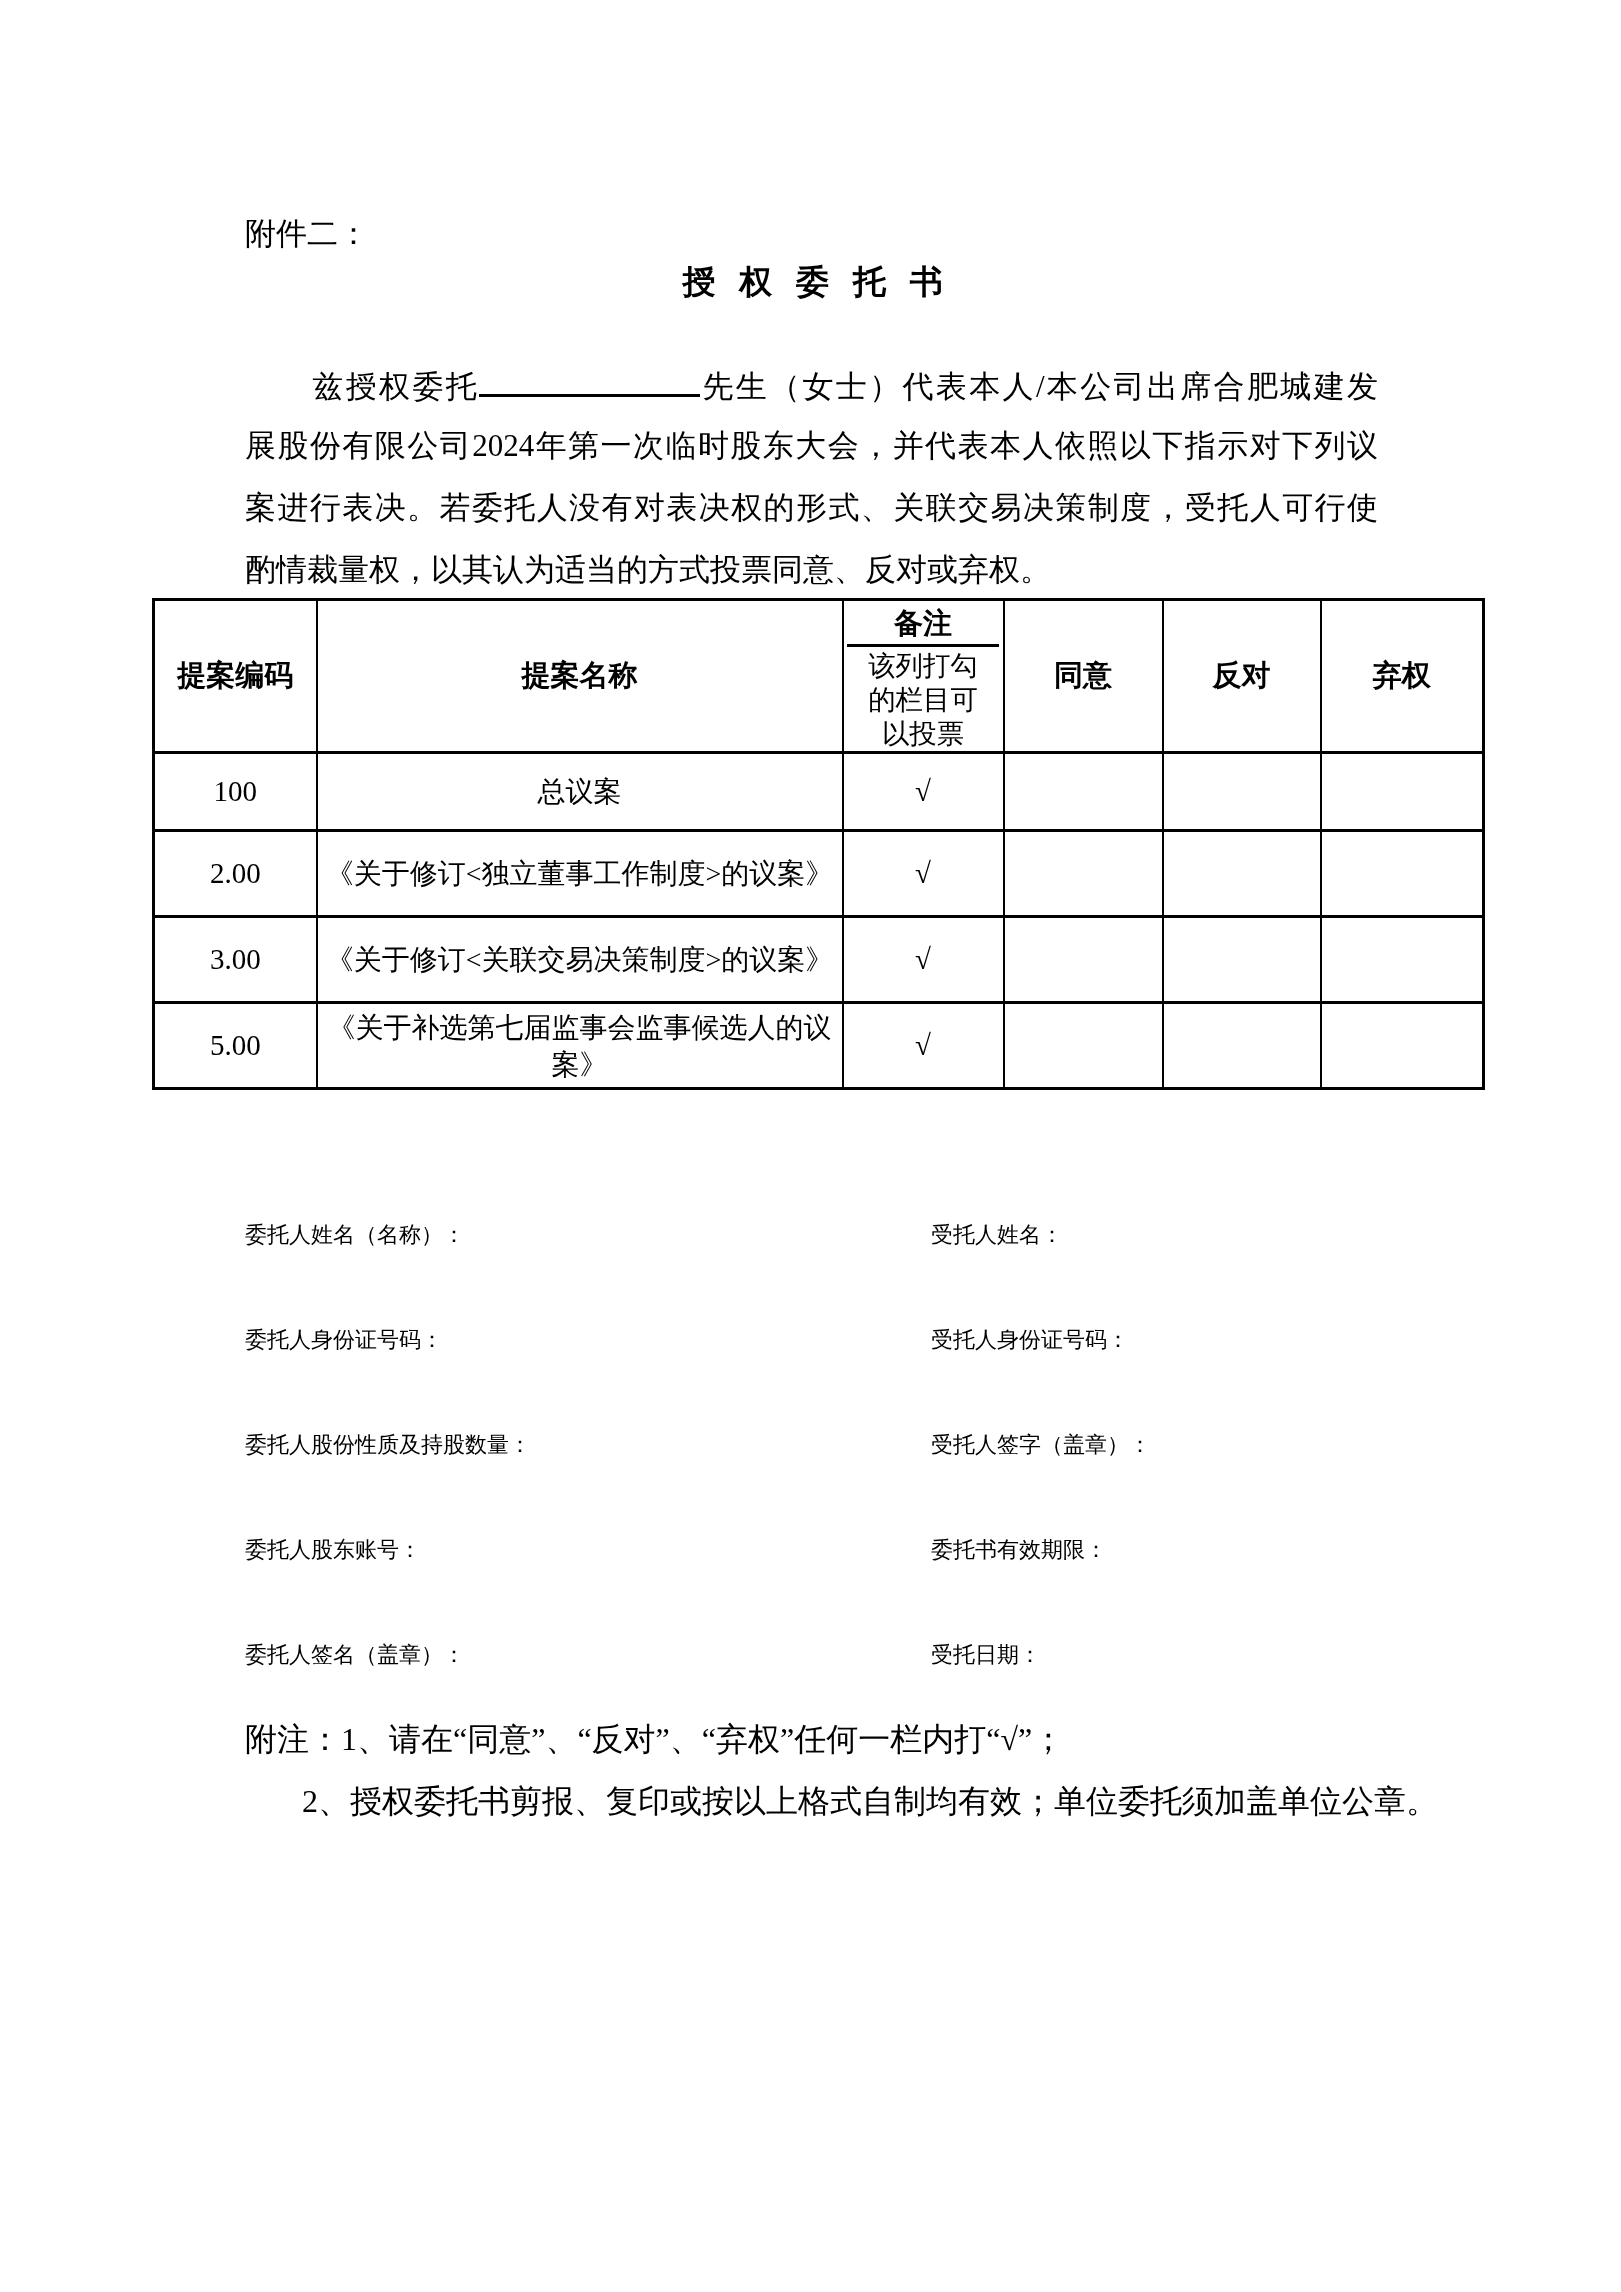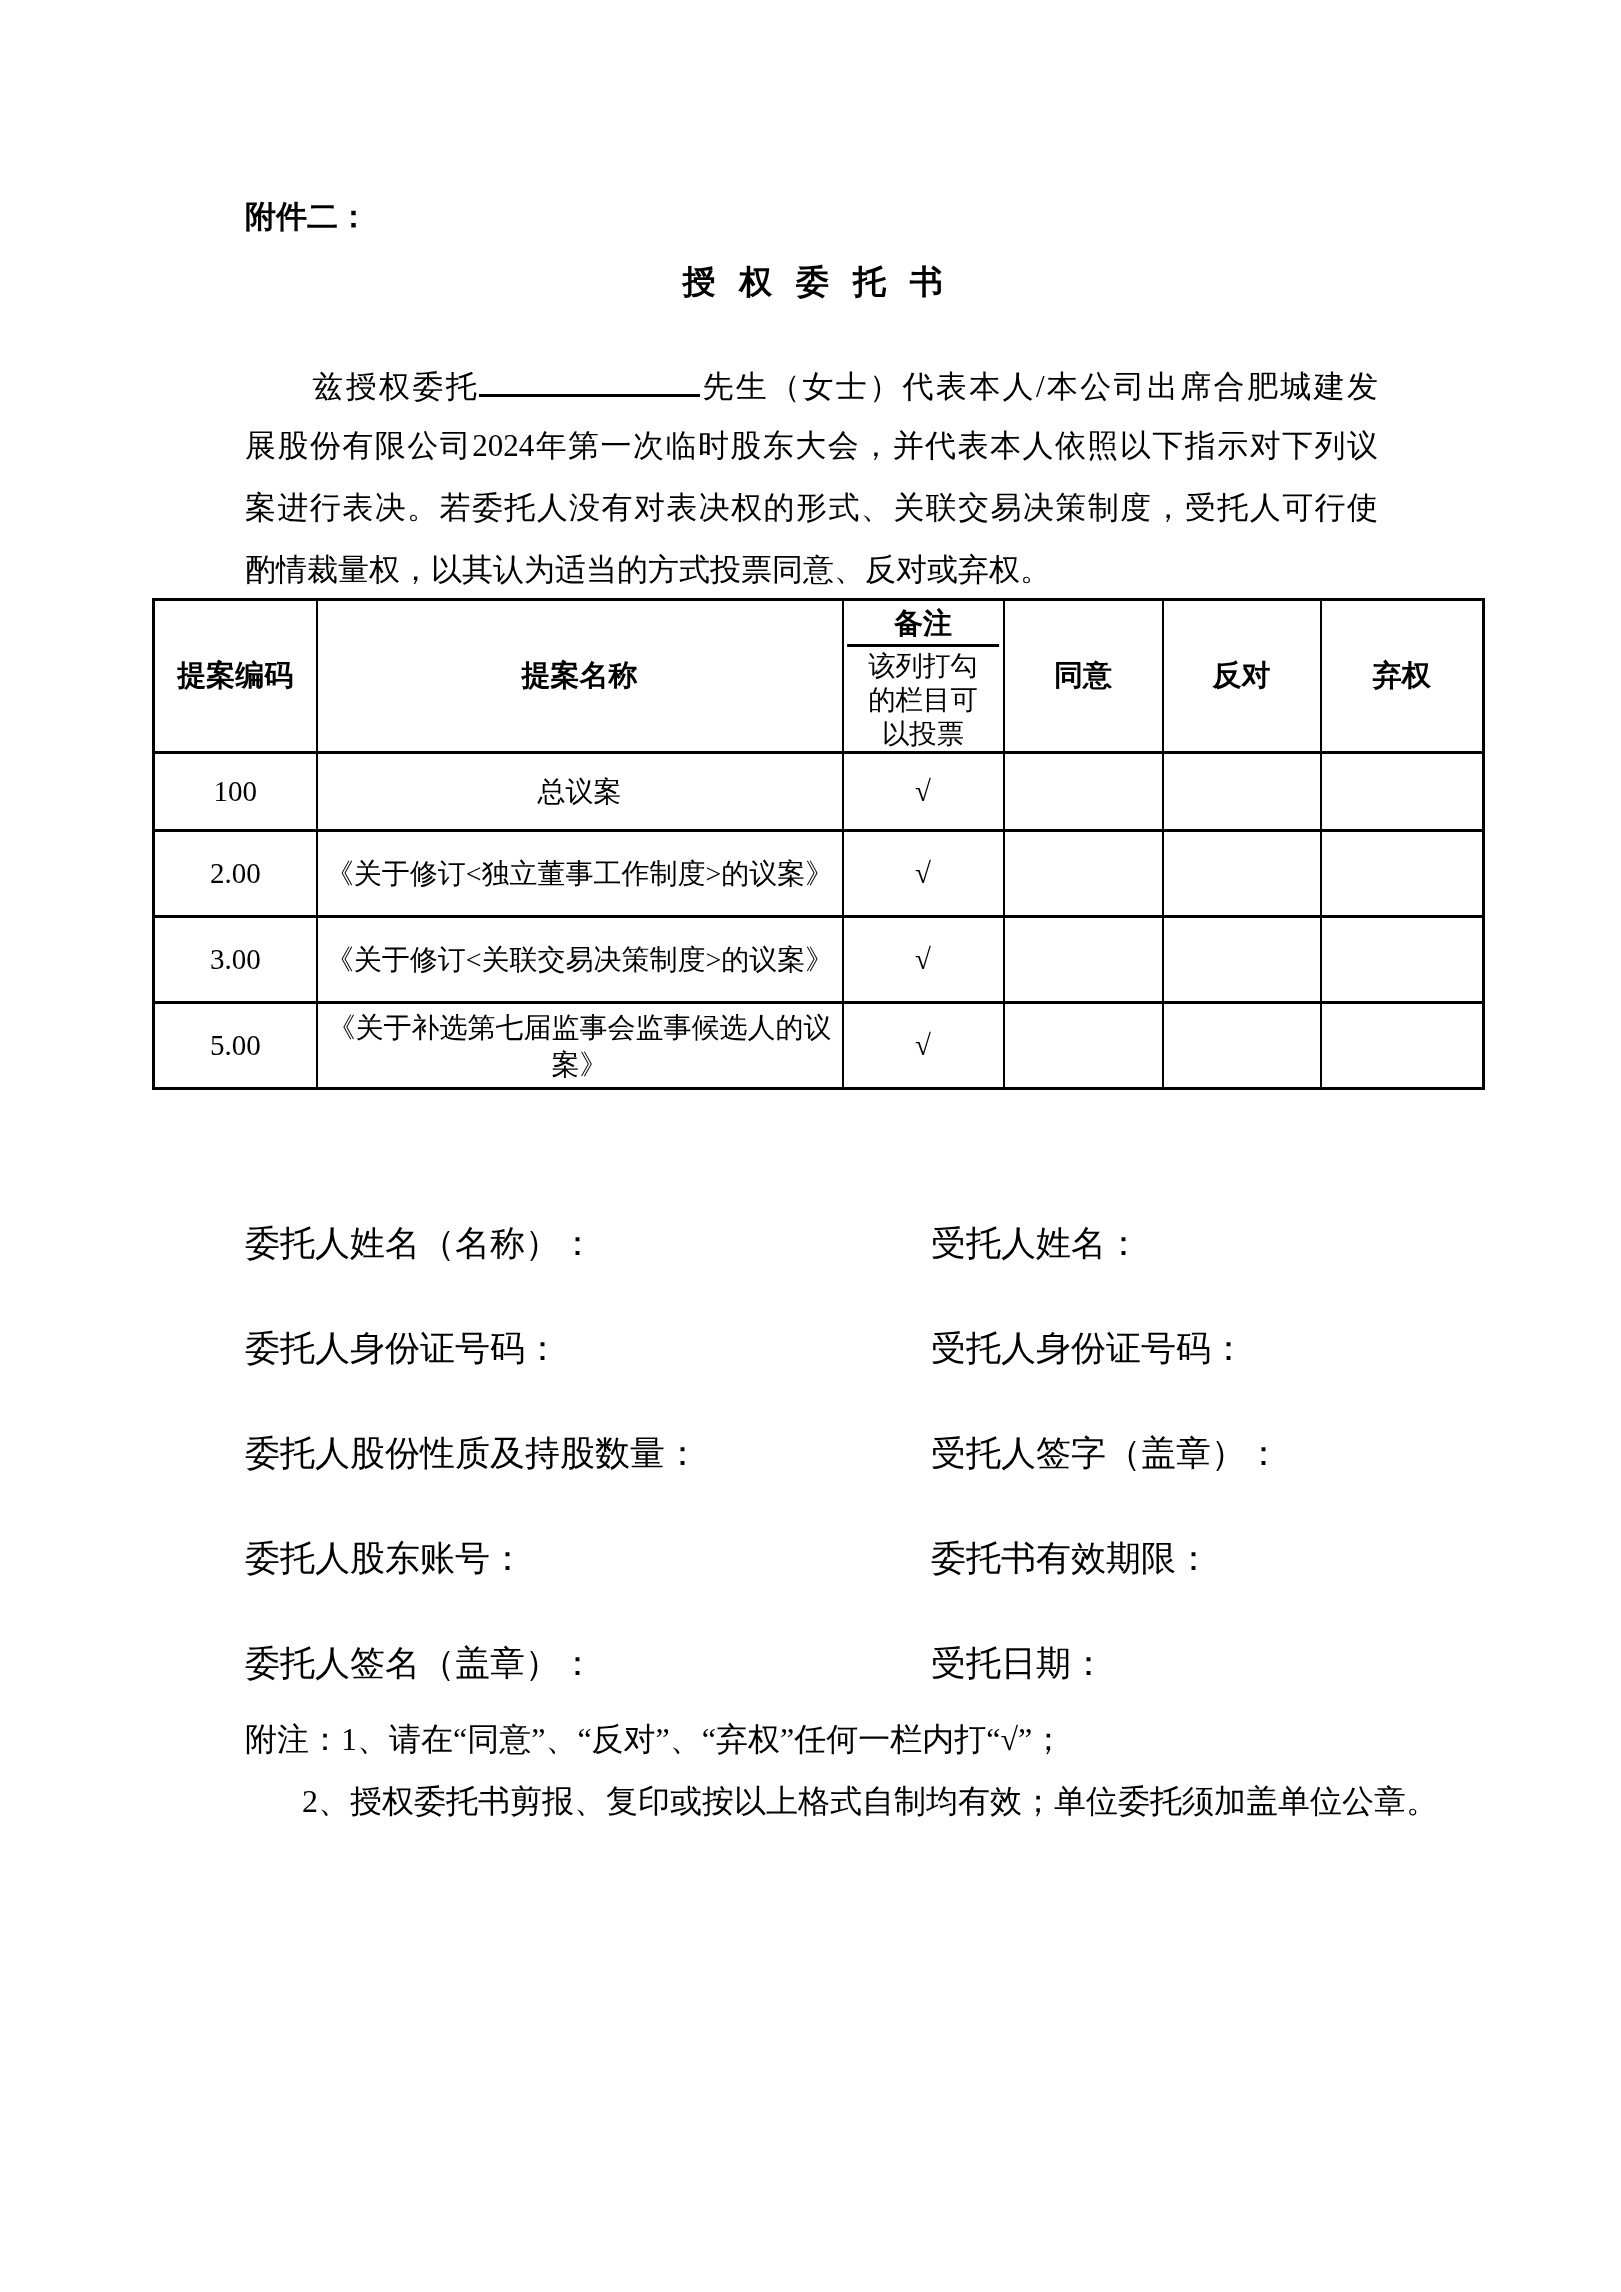--- a/index.html
+++ b/index.html
@@ -6,22 +6,22 @@
   body {
     width: 1621px; height: 2293px;
     background: #ffffff;
     position: relative;
     font-family: "Liberation Serif", "DejaVu Serif", serif;
     color: #000000;
   }
   .abs { position: absolute; }
 
   .attachment-label {
-    left: 245px; top: 196px;
-    font-size: 31px; font-weight: bold;
+    left: 245px; top: 213px;
+    font-size: 31px; font-weight: normal;
   }
   .doc-title {
     left: 152px; top: 260px; width: 1329px;
     text-align: center;
     font-size: 33px; font-weight: bold;
     letter-spacing: 7.8px;
   }
 
   .para-line {
     left: 245px; width: 1133px;
@@ -62,21 +62,21 @@
     width: 123px; margin: 2px auto 0 auto;
     font-size: 27.4px; font-weight: normal; line-height: 34px;
   }
   table.proposal tbody tr.row-s { height: 78px; }
   table.proposal tbody tr.row-d { height: 86px; }
   td.cell-code { font-size: 29px; }
   td.cell-name { font-size: 28px; line-height: 37px; }
   td.cell-check { font-size: 29px; }
 
   .field-label {
-    font-size: 35px; white-space: nowrap;
+    font-size: 22px; white-space: nowrap;
   }
   .fcol-left { left: 245px; }
   .fcol-right { left: 931px; }
   .frow-0 { top: 1220px; }
   .frow-1 { top: 1325px; }
   .frow-2 { top: 1430px; text-align: center; }
   .frow-3 { top: 1535px; }
   .frow-4 { top: 1640px; }
 
   .note-line {

